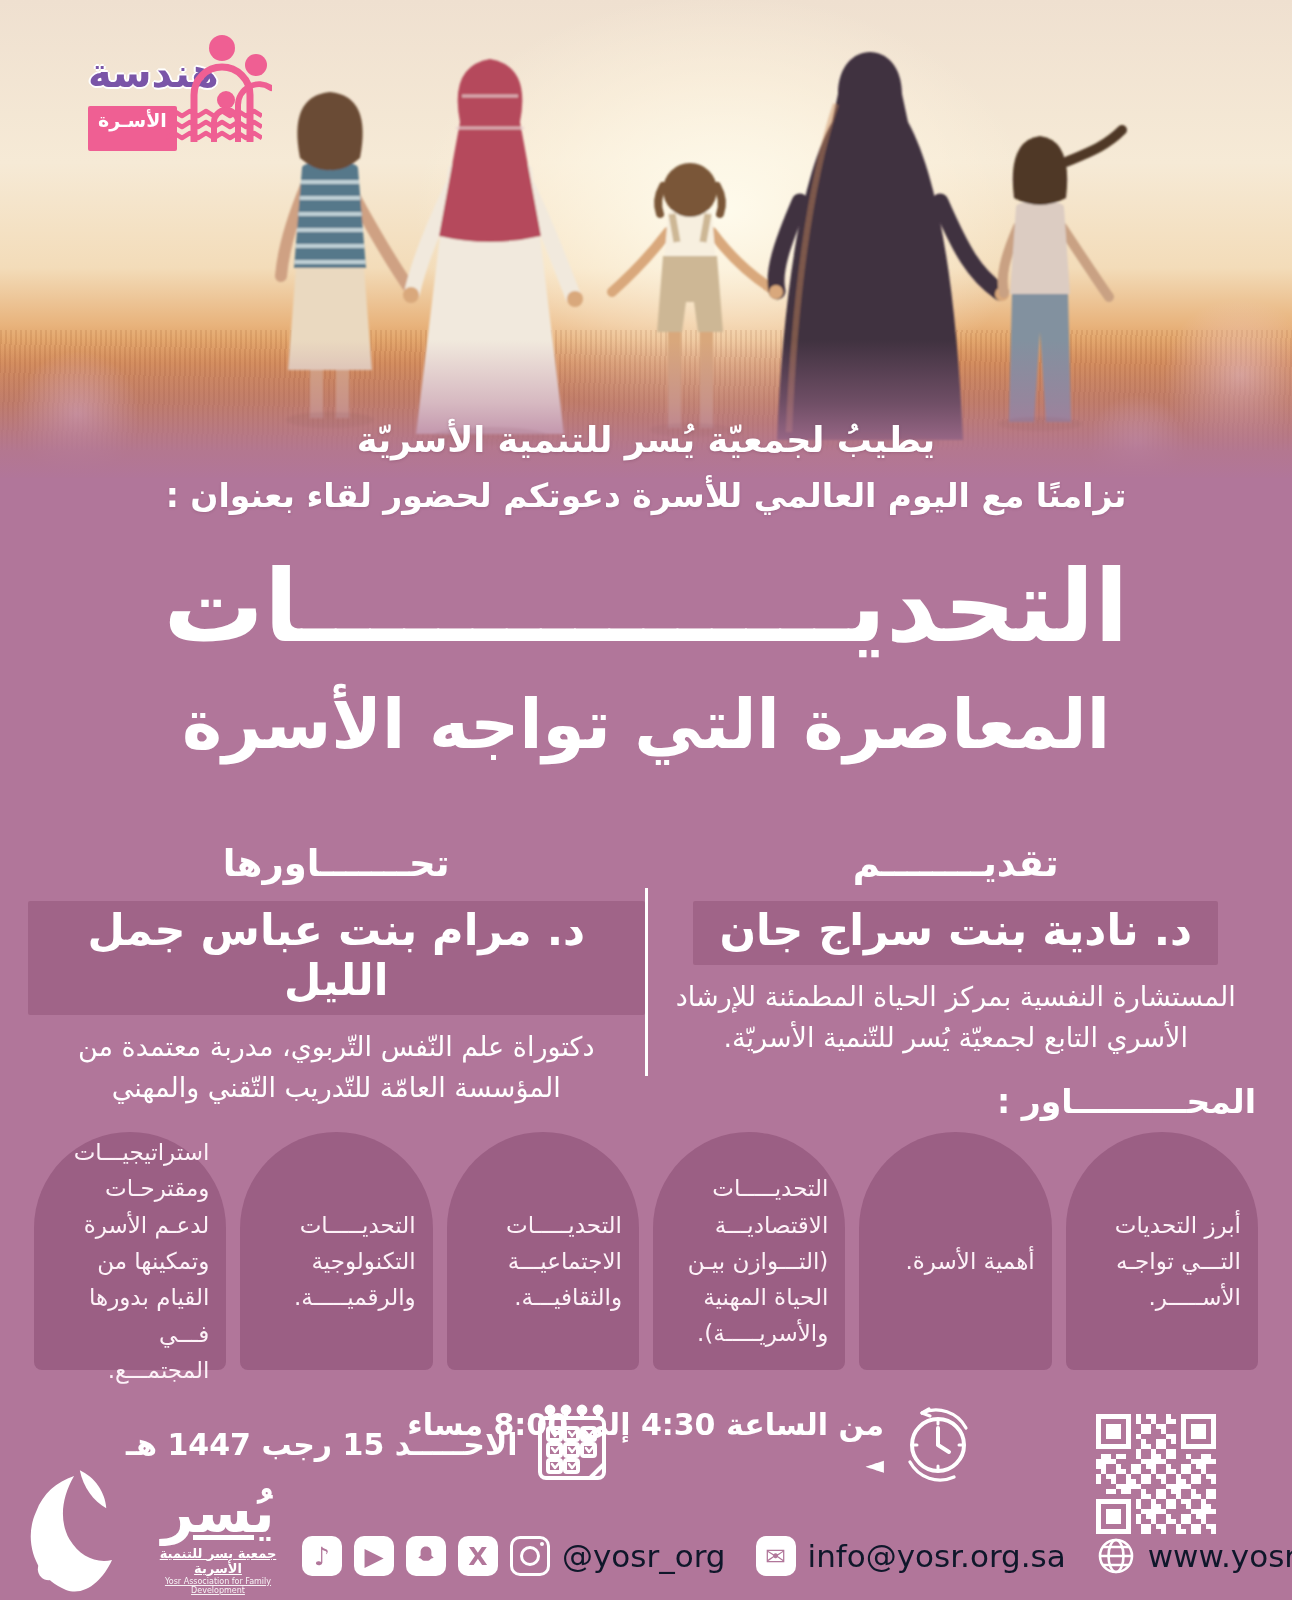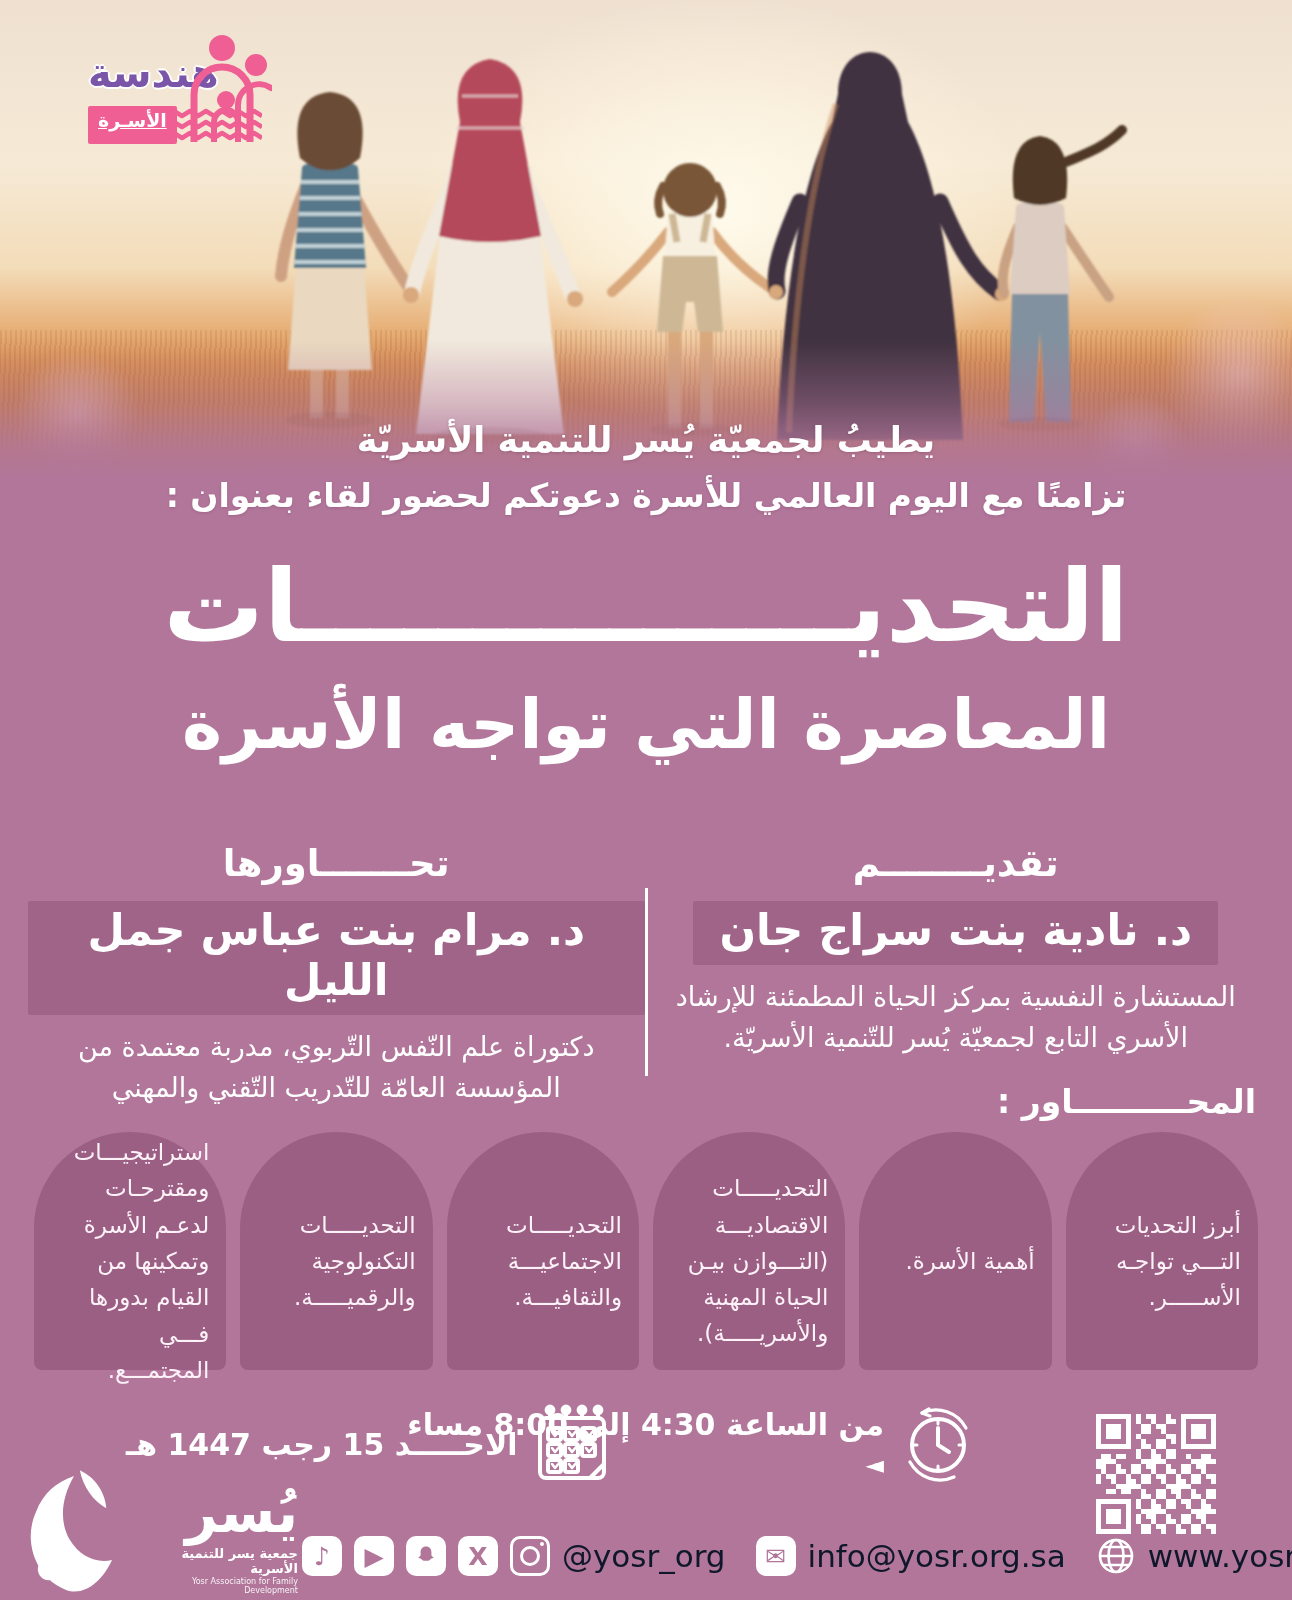--- a/index.html
+++ b/index.html
@@ -33,21 +33,21 @@
   }
   .family-svg{position:absolute;top:0;left:0;}
   
   .top-logo{position:absolute;left:88px;top:32px;width:180px;height:112px;}
   .top-logo .word{
     position:absolute;left:0;top:18px;font-size:40px;font-weight:bold;color:#7a55a8;
     text-shadow:-2px 0 #fff,2px 0 #fff,0 -2px #fff,0 2px #fff,1px 1px #fff,-1px -1px #fff;
   }
   .top-logo .badge{
     position:absolute;left:0;top:74px;background:#ef5f93;color:#fff;
-    font-size:19px;font-weight:bold;padding:3px 10px 13px;border-radius:2px;text-decoration:underline;
+    font-size:19px;font-weight:bold;padding:3px 10px 20px;border-radius:2px;
   }
   .top-logo .zigzag{position:absolute;left:78px;top:76px;}
   .top-logo .fam-icon{position:absolute;right:-4px;top:2px;}
   
   .intro{position:absolute;top:420px;left:0;width:100%;text-align:center;direction:rtl;}
   .intro .l1{font-size:35px;font-weight:bold;text-shadow:0 1px 3px rgba(90,40,70,.25);}
   .intro .l2{font-size:33px;font-weight:bold;margin-top:16px;text-shadow:0 1px 3px rgba(90,40,70,.2);}
   
   .main-title{position:absolute;top:548px;left:0;width:100%;text-align:center;direction:rtl;line-height:1.18;}
   .main-title .t1{font-size:100px;font-weight:bold;}
@@ -79,21 +79,21 @@
   .zoom-arrow{font-size:24px;}
   
   .qr{position:absolute;right:76px;top:1414px;width:120px;height:120px;}
   .qr-finder{position:absolute;width:35px;height:35px;border:5px solid #fff;box-sizing:border-box;}
   .qr-finder::after{content:"";position:absolute;inset:5px;background:#fff;}
   .qr-f-tl{left:0;top:0;} .qr-f-tr{right:0;top:0;} .qr-f-bl{left:0;bottom:0;}
   .qr-cells div{position:absolute;width:5px;height:5px;background:#fff;}
   
   .yosr-logo{position:absolute;left:20px;top:1468px;width:280px;height:130px;}
   .yosr-logo .mark{position:absolute;left:0;top:0;}
-  .yosr-text{position:absolute;left:118px;top:14px;text-align:right;width:160px;direction:rtl;}
+  .yosr-text{position:absolute;left:118px;top:14px;text-align:center;width:160px;direction:rtl;text-decoration:underline;}
   .yosr-text .nm{font-size:56px;font-weight:bold;line-height:1.1;}
   .yosr-text .sa{font-size:13px;font-weight:bold;margin-top:2px;}
   .yosr-text .se{font-size:8px;direction:ltr;margin-top:1px;opacity:.9;}
   .contact-row{position:absolute;left:302px;top:1536px;display:flex;align-items:center;gap:12px;direction:ltr;}
   .sq-icon{
     width:40px;height:40px;background:#fff;border-radius:10px;color:#b1769a;
     display:flex;align-items:center;justify-content:center;font-size:25px;font-weight:bold;flex:0 0 auto;
   }
   .ig-icon{
     width:34px;height:34px;border:3px solid #fff;border-radius:10px;background:transparent;

